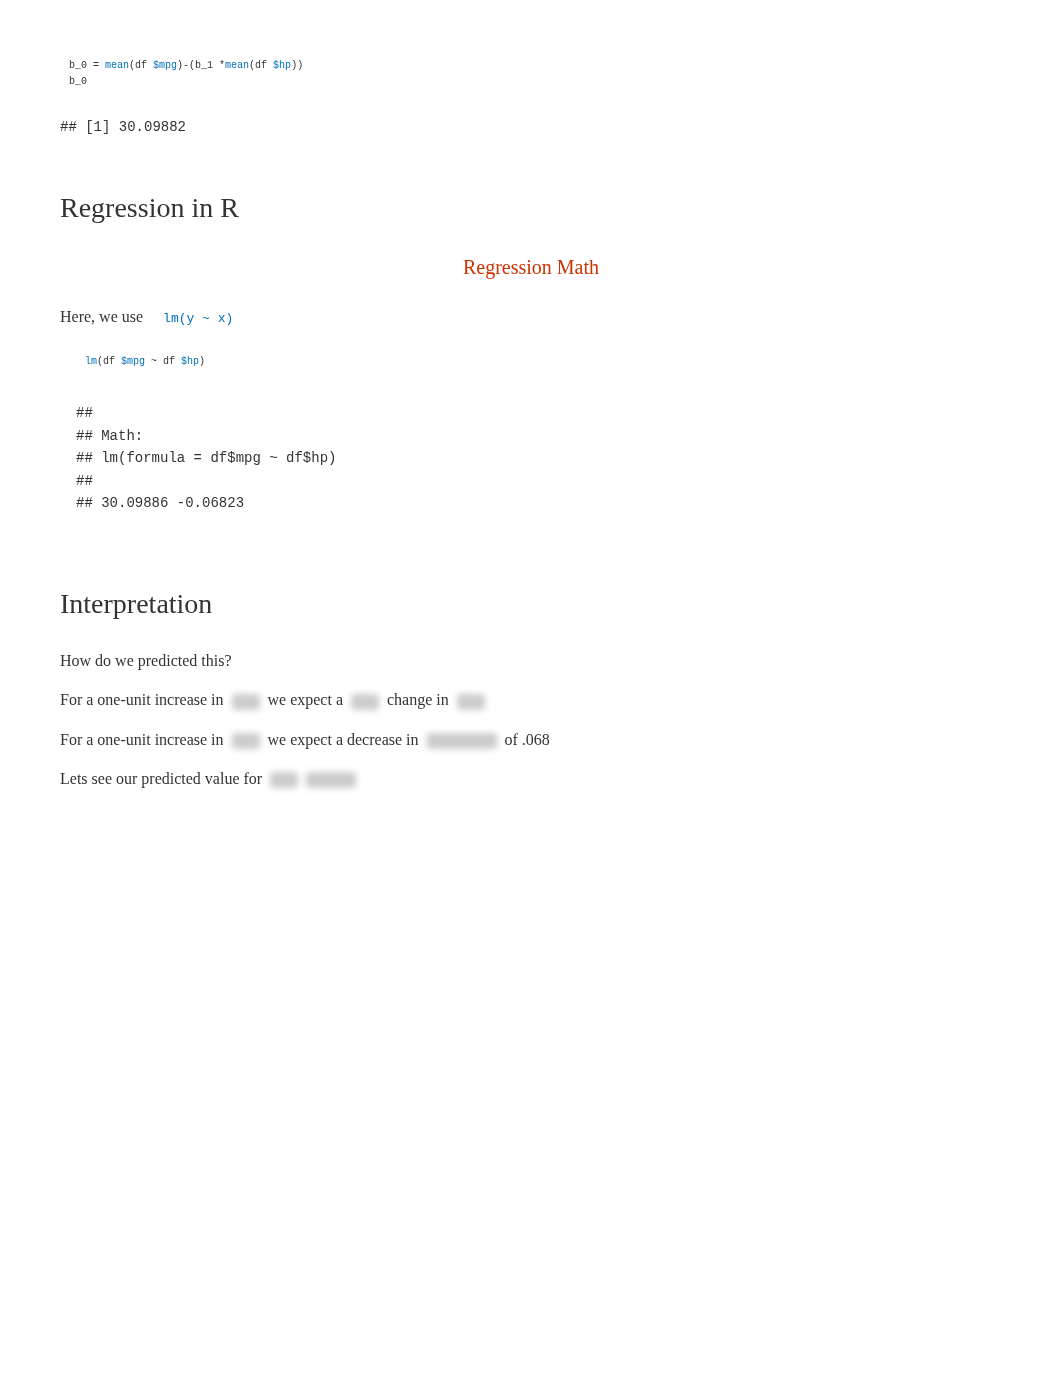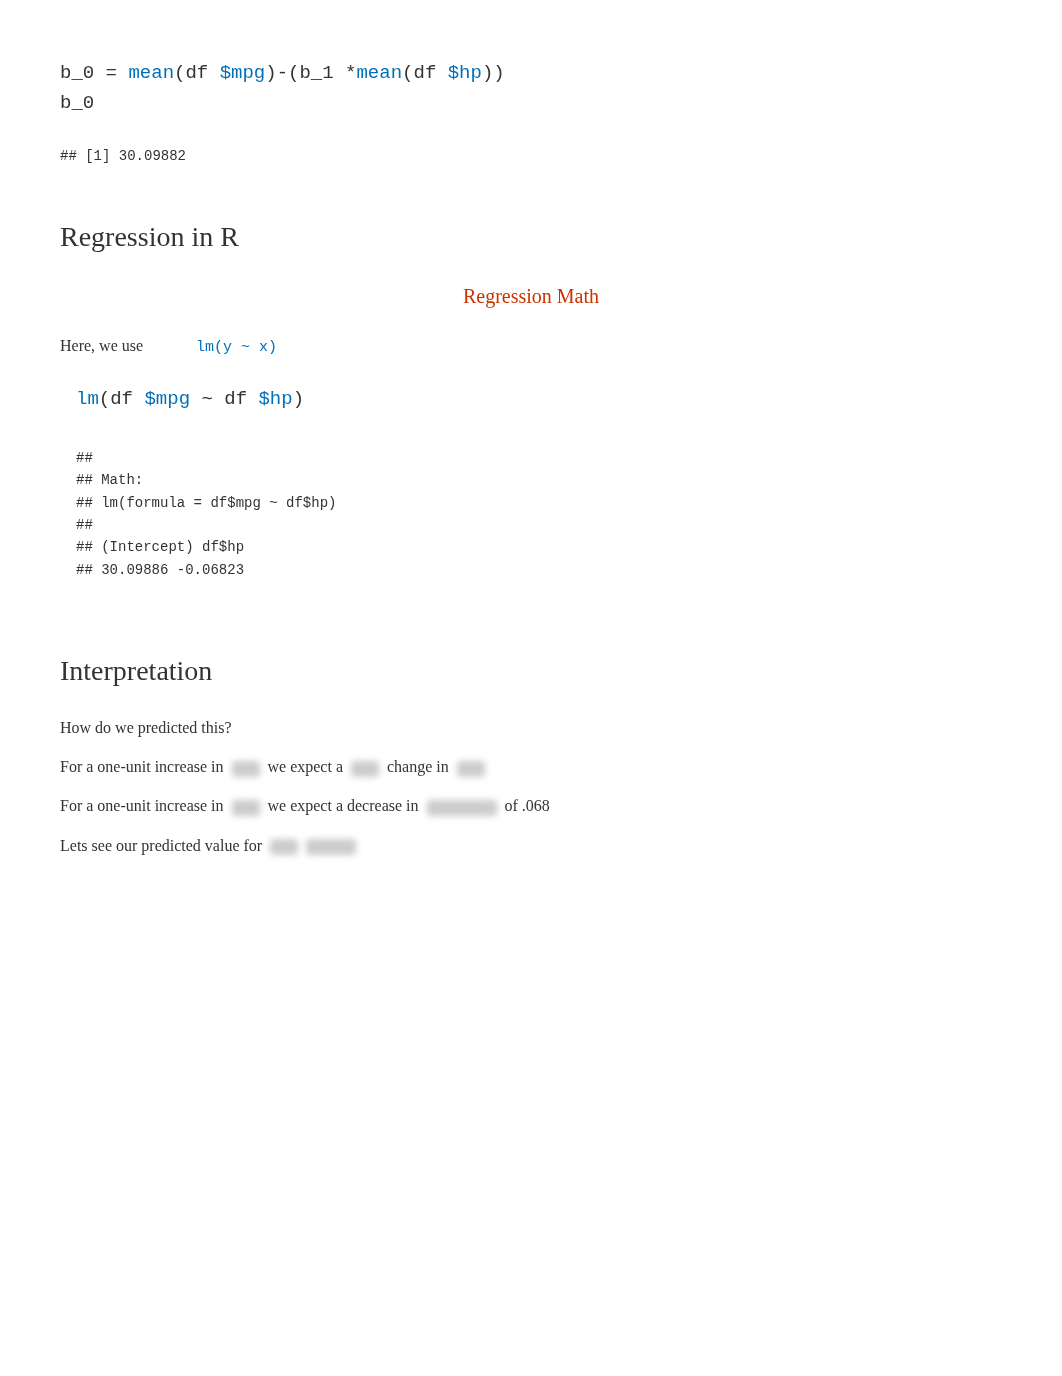--- a/index.html
+++ b/index.html
@@ -14,25 +14,25 @@
       color: #333333;
       width: 1062px;
       min-height: 1376px;
       padding: 40px 60px;
       font-size: 16px;
       line-height: 1.6;
     }
 
     .code-block {
       font-family: 'Courier New', Courier, monospace;
-      font-size: 19px;
+      font-size: 10px;
       color: #333;
       background: transparent;
       padding: 8px 0;
-      margin: 10px 0;
+      margin: 10px 9px;
     }
 
     .code-output {
       font-family: 'Courier New', Courier, monospace;
       font-size: 14px;
       color: #333;
       padding: 8px 0;
       margin: 10px 0;
     }
 
@@ -65,22 +65,21 @@
     .prose {
       font-size: 16px;
       color: #333;
       margin: 12px 0;
       line-height: 1.7;
     }
 
     .inline-code {
       font-family: 'Courier New', Courier, monospace;
       color: #0070bb;
-      font-size: 15px;
-      margin-left: 33px;
+      font-size: 13px;
     }
 
     .blurred-span {
       display: inline-block;
       background: #cccccc;
       border-radius: 3px;
       height: 1em;
       vertical-align: middle;
       filter: blur(3px);
     }
@@ -137,21 +136,20 @@
   <span class="keyword-blue">lm</span>(df <span class="var-dollar">$mpg</span> ~  df <span class="var-dollar">$hp</span>)
 </div>
 
 <div class="section-gap" style="margin-top:16px;"></div>
 
 <div class="code-output code-indent">
   <div>##</div>
   <div>## Math:</div>
   <div>## lm(formula = df$mpg ~ df$hp)</div>
   <div>##</div>
-  <div>## (Intercept) df$hp</div>
   <div>## 30.09886 -0.06823</div>
 </div>
 
 <div style="margin-top: 60px;"></div>
 
 <h2 class="heading-section">Interpretation</h2>
 
 <div style="margin-top: 10px;"></div>
 
 <p class="prose">How do we predicted this?</p>

